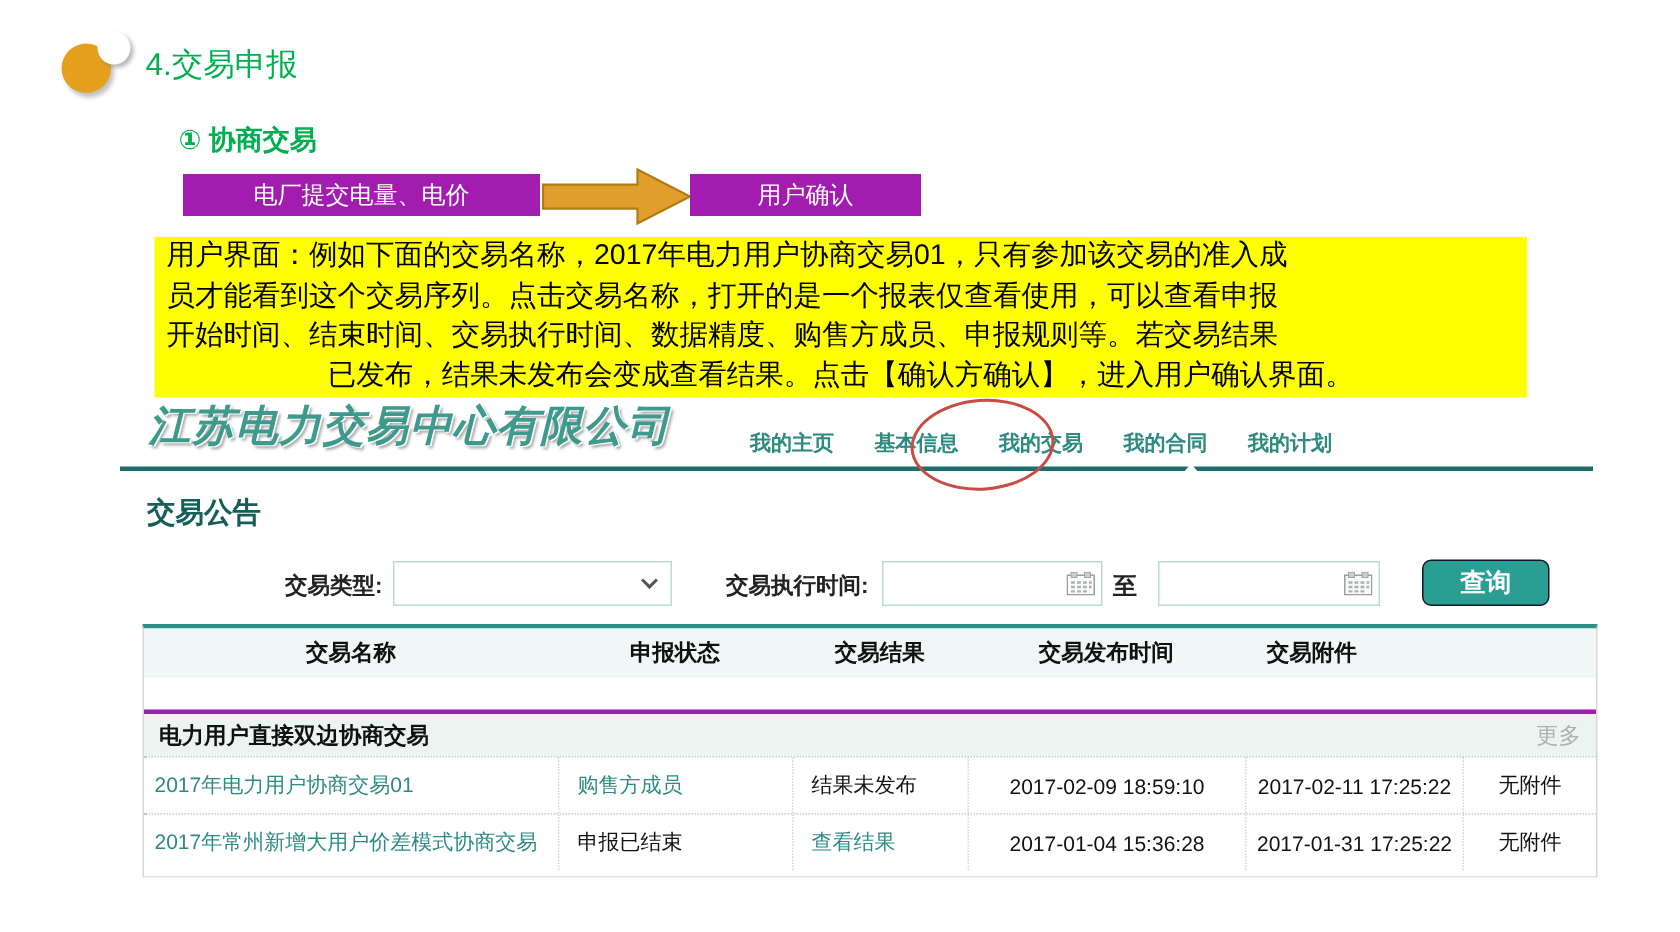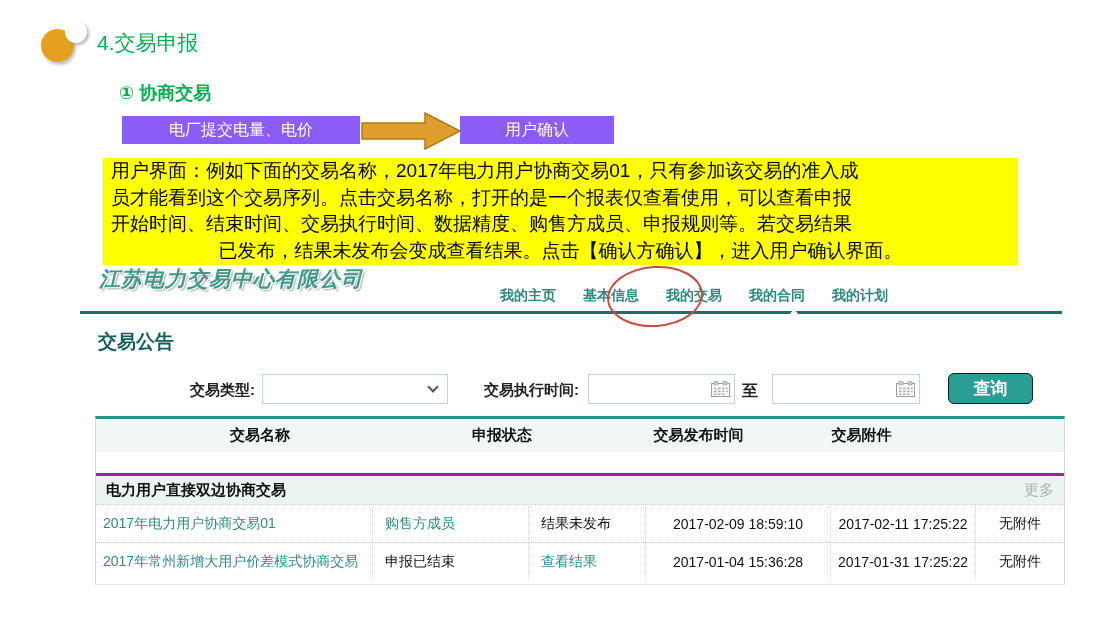--- a/index.html
+++ b/index.html
@@ -9,32 +9,32 @@
     font-family:"Liberation Sans","DejaVu Sans",sans-serif; overflow:hidden;
   }
   
   .bullet-orange { position:absolute; left:41px; top:29px; width:33px; height:33px;
     border-radius:50%; background:#E5A01E; box-shadow:2px 3px 3px rgba(120,120,120,.45); }
   .bullet-white { position:absolute; left:65px; top:21px; width:22px; height:22px;
     border-radius:50%; background:#fff; box-shadow:2px 2px 3px rgba(120,120,120,.55); }
   .slide-title { position:absolute; left:97px; top:29px; font-size:21px; color:#00B050; }
   .slide-subtitle { position:absolute; left:119px; top:81px; font-size:18px; font-weight:bold; color:#00B050; }
   
-  .flow-btn { position:absolute; height:28px; background:#8b5cf6; color:#fff; font-size:16px;
+  .flow-btn { position:absolute; height:28px; background:#a21caf; color:#fff; font-size:16px;
     display:flex; align-items:center; justify-content:center; }
   .flow-btn1 { left:122px; top:116px; width:238px; }
   .flow-btn2 { left:460px; top:116px; width:154px; }
   .flow-arrow { position:absolute; left:361px; top:111px; }
   
   .note { position:absolute; left:103px; top:158px; width:915px; height:107px;
     background:#FFFF00; color:#000; font-size:19px; }
   .note-line { height:26.7px; line-height:26.7px; white-space:nowrap; padding-left:8px; }
   .note-line.center { text-align:center; padding-left:0; }
   
-  .logo { position:absolute; left:99px; top:265px; font-size:21px; font-weight:bold; font-style:italic;
+  .logo { position:absolute; left:99px; top:265px; font-size:28px; font-weight:bold; font-style:italic;
     color:#3D9A8C; letter-spacing:1px; text-shadow:1px 1px 0 #fff, 2px 2px 2px rgba(0,0,0,.35); }
   .nav { position:absolute; left:500px; top:287px; display:flex; gap:27px;
     font-size:14px; font-weight:bold; color:#2D8A80; }
   .nav-item { cursor:pointer; }
   .nav-underline { position:absolute; left:80px; top:311px; width:982px; height:3px; background:#1D6E68; }
   .nav-notch { position:absolute; left:789px; top:309px; width:0; height:0;
     border-left:5px solid transparent; border-right:5px solid transparent; border-bottom:6px solid #fff; }
   .red-circle { position:absolute; left:607px; top:266px; width:96px; height:61px;
     border:2px solid #C94C44; border-radius:50%; transform:rotate(-4deg); }
   .page-title { position:absolute; left:98px; top:329px; font-size:19px; font-weight:bold; color:#155E5A; }
@@ -54,21 +54,21 @@
   .di-to { left:772px; width:148px; }
   .cal-icon { position:absolute; right:4px; top:6px; cursor:pointer; }
   .search-btn { position:absolute; left:948px; top:373px; width:85px; height:31px;
     background:#2B9E93; border:1px solid #0f172a; border-radius:6px; color:#fff;
     font-size:17px; font-weight:bold; display:flex; align-items:center; justify-content:center; cursor:pointer; }
   
   .trade-table { position:absolute; left:95px; top:416px; width:970px;
     border-top:3px solid #2A9287; border-left:1px solid #D8D8D8; border-right:1px solid #D8D8D8;
     border-bottom:1px solid #E3E3E3; font-size:14px; color:#111; }
   .t-head { display:flex; height:33px; background:#F1F7F7; font-weight:bold; font-size:15px; }
-  .t-head .cell { display:flex; align-items:center; justify-content:center;margin-left:26px; }
+  .t-head .cell { display:flex; align-items:center; justify-content:center; }
   .t-gap { height:21px; background:#fff; }
   .t-group { height:31px; background:#ECF4F2; display:flex; align-items:center;
     justify-content:space-between; padding:0 10px; border-top:3px solid #a21caf;
     font-weight:bold; font-size:15px; }
   .t-more { color:#A9B3B3; font-weight:normal; font-size:15px; cursor:pointer; }
   .t-row { display:flex; height:38px; border-top:1px dotted #C6C6C6; }
   .t-row:last-of-type { border-bottom:1px dotted #C6C6C6; }
   .t-foot { height:4px; background:#fff; }
   .cell { flex:none; }
   .c1 { width:276px; } .c2 { width:156px; } .c3 { width:117px; }
@@ -163,20 +163,21 @@
           <rect x="11" y="12.5" width="2.6" height="1.5"></rect>
       </g>
     </svg>
   </div>
   <div class="search-btn">查询</div>
 
   <div class="trade-table">
     <div class="t-head">
       <div class="cell c1">交易名称</div>
       <div class="cell c2">申报状态</div>
+      <div class="cell c3">交易结果</div>
       <div class="cell c4">交易发布时间</div>
       <div class="cell c6">交易附件</div>
     </div>
     <div class="t-gap"></div>
     <div class="t-group">
       <span>电力用户直接双边协商交易</span>
       <span class="t-more">更多</span>
     </div>
     <div class="t-row">
       <div class="cell c1">

